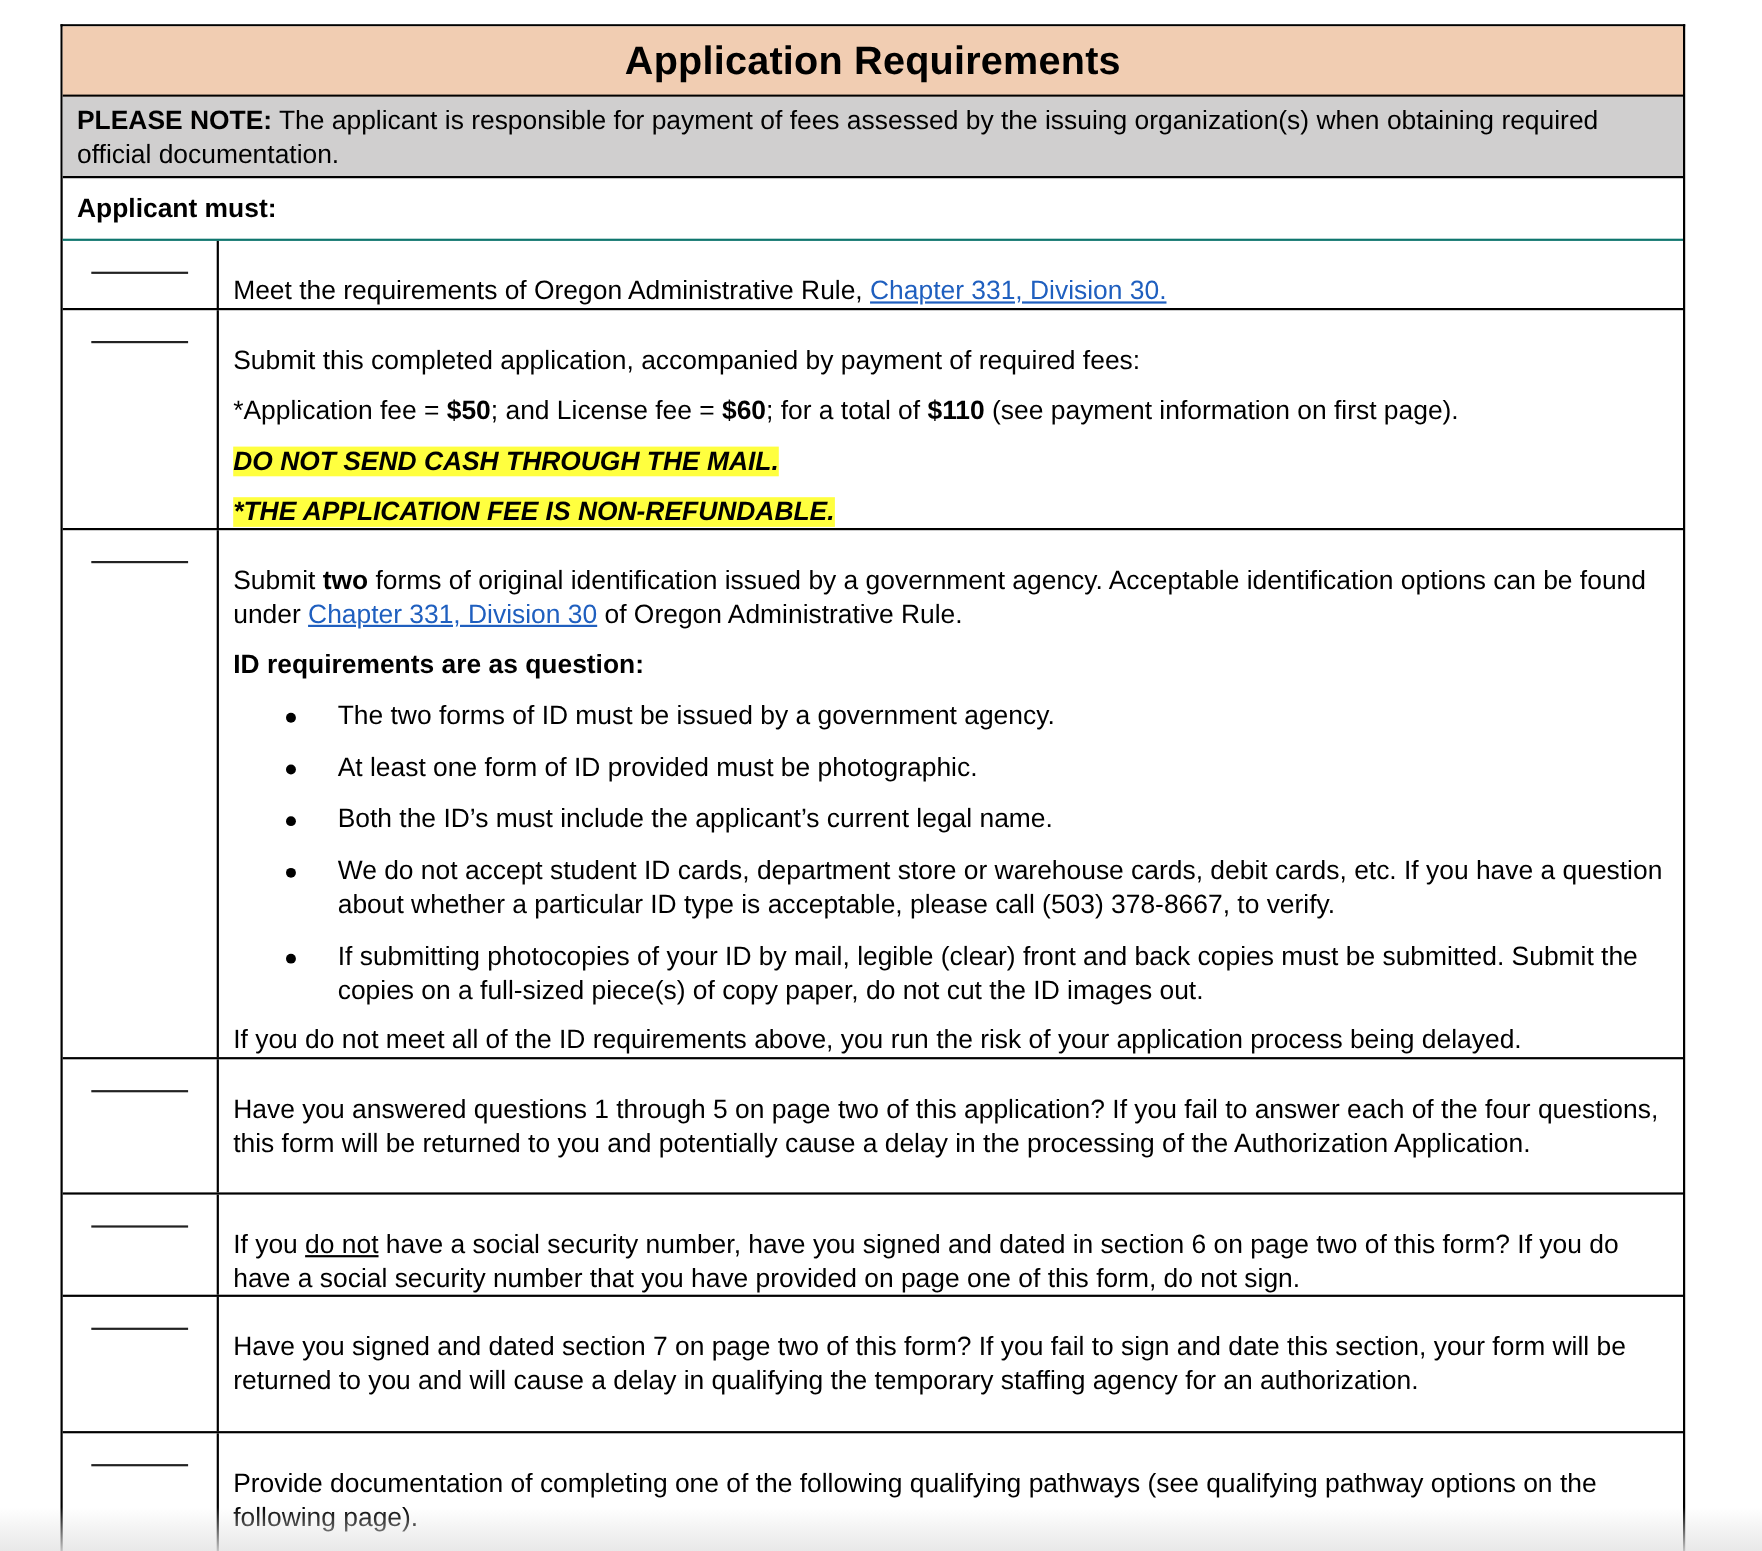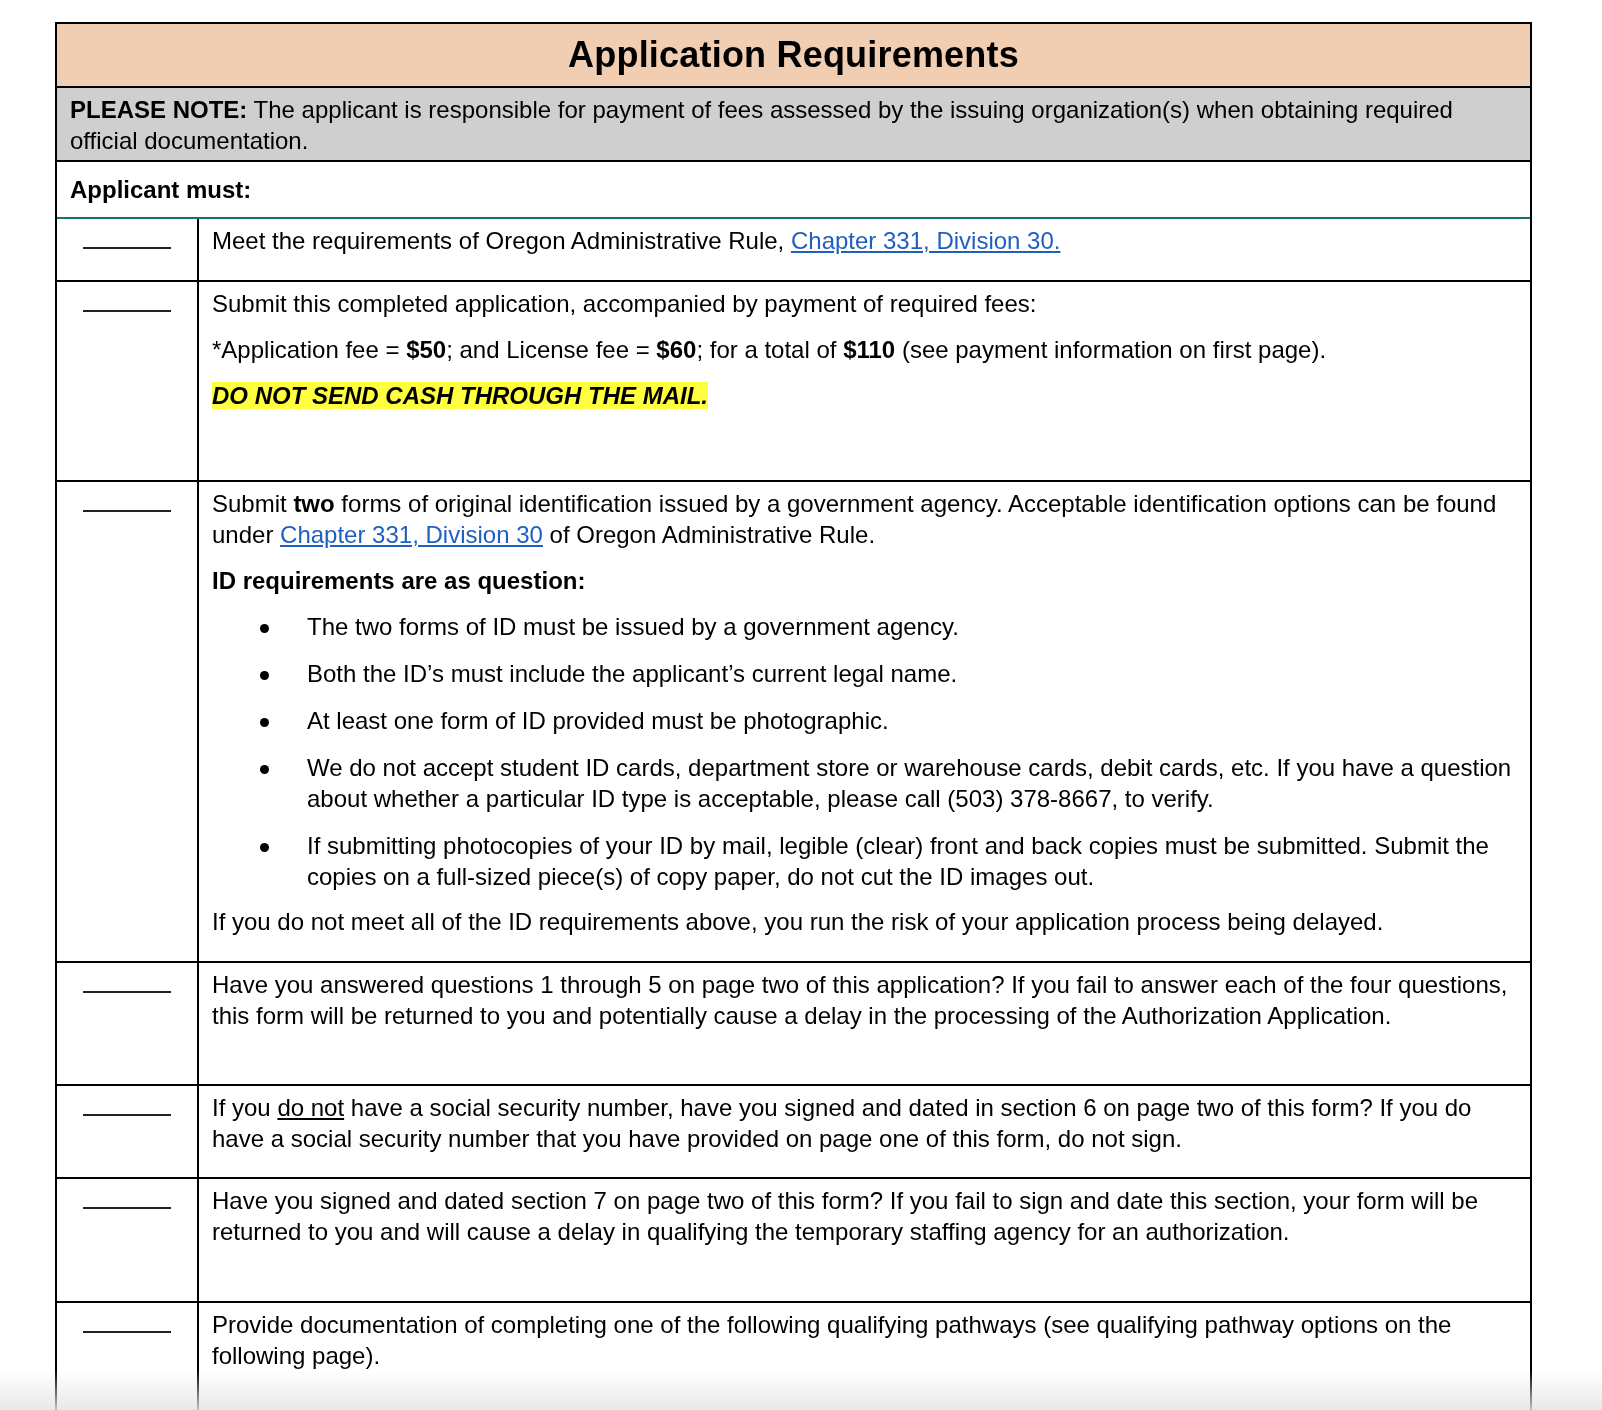--- a/index.html
+++ b/index.html
@@ -28,21 +28,21 @@
   .req-row { display: flex; border-bottom: 2px solid #000; }
   .req-row.last { border-bottom: none; }
   .check-cell {
     width: 140px; flex: 0 0 140px; border-right: 2px solid #000; position: relative;
   }
   .check-line {
     position: absolute; left: 26px; top: 28px; width: 88px; height: 0;
     border-top: 2px solid #222;
   }
   .text-cell {
-    flex: 1; padding: 6px 12px 12px 13px; font-size: 24px; line-height: 31px;
+    flex: 1; padding: 30px 12px 12px 13px; font-size: 24px; line-height: 31px;
   }
   .text-cell p { margin: 0; }
   .text-cell p + p { margin-top: 15px; }
   .link { color: #1f5fbf; text-decoration: underline; }
   .hl {
     background: #ffff3f; font-weight: bold; font-style: italic;
   }
   .bullets { margin: 15px 0 0 0; padding: 0; list-style: none; }
   .bullets li { position: relative; padding-left: 95px; }
   .bullets li + li { margin-top: 16px; }
@@ -84,34 +84,35 @@
   </div>
 
   <div class="req-row" style="height:198px;">
     <div class="check-cell">
       <div class="check-line"></div>
     </div>
     <div class="text-cell">
       <p>Submit this completed application, accompanied by payment of required fees:</p>
       <p><span>*Application fee = </span><b>$50</b><span>; and License fee = </span><b>$60</b><span>; for a total of </span><b>$110</b><span> (see payment information on first page).</span></p>
       <p><span class="hl">DO NOT SEND CASH THROUGH THE MAIL.</span></p>
+      <p><span class="hl">*THE APPLICATION FEE IS NON-REFUNDABLE.</span></p>
     </div>
   </div>
 
   <div class="req-row" style="height:479px;">
     <div class="check-cell">
       <div class="check-line"></div>
     </div>
     <div class="text-cell">
       <p><span>Submit </span><b>two</b><span> forms of original identification issued by a government agency. Acceptable identification options can be found under </span><span class="link">Chapter 331, Division 30</span><span> of Oregon Administrative Rule.</span></p>
       <p><b>ID requirements are as question:</b></p>
       <ul class="bullets">
         <li>The two forms of ID must be issued by a government agency.</li>
+        <li>At least one form of ID provided must be photographic.</li>
         <li>Both the ID’s must include the applicant’s current legal name.</li>
-        <li>At least one form of ID provided must be photographic.</li>
         <li>We do not accept student ID cards, department store or warehouse cards, debit cards, etc. If you have a question about whether a particular ID type is acceptable, please call (503) 378-8667, to verify.</li>
         <li>If submitting photocopies of your ID by mail, legible (clear) front and back copies must be submitted. Submit the copies on a full-sized piece(s) of copy paper, do not cut the ID images out.</li>
       </ul>
       <p style="margin-top:14px;">If you do not meet all of the ID requirements above, you run the risk of your application process being delayed.</p>
     </div>
   </div>
 
   <div class="req-row" style="height:121px;">
     <div class="check-cell">
       <div class="check-line"></div>

